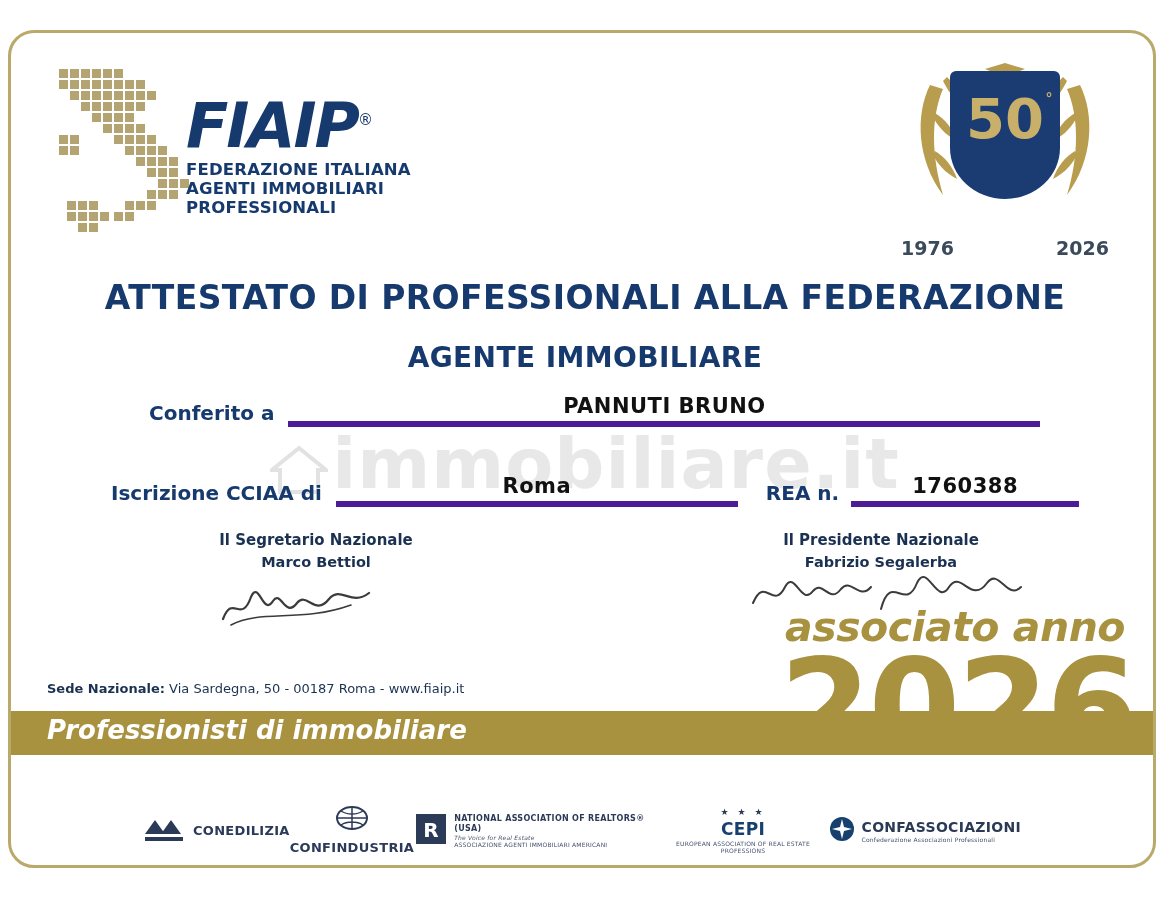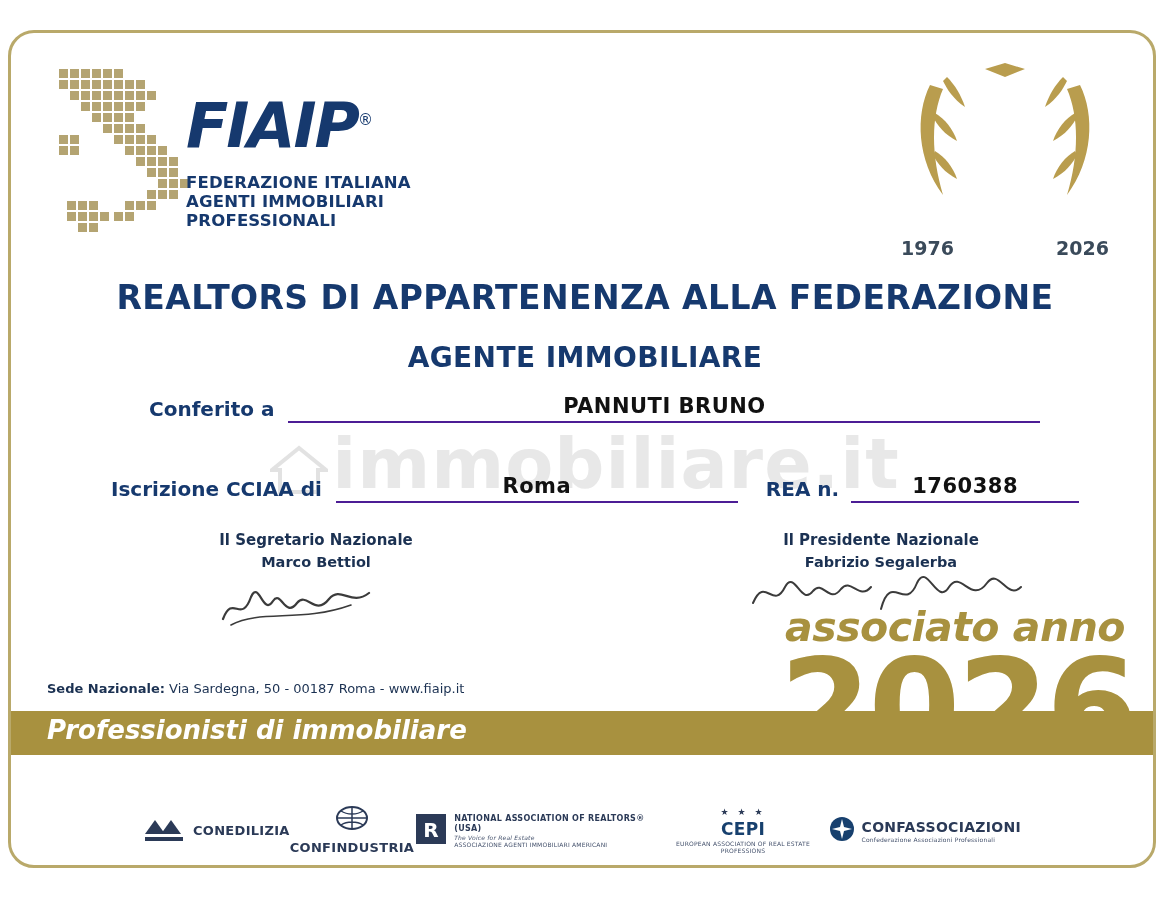--- a/index.html
+++ b/index.html
@@ -53,21 +53,21 @@
     line-height: 64px;
     margin: 0;
   }
   .fiaip-reg {
     font-size: 15px;
     vertical-align: super;
     font-style: normal;
     font-weight: normal;
   }
   .fiaip-sub {
-    margin-top: 15px;
+    margin-top: 2px;
     font-family: "DejaVu Sans", sans-serif;
     font-size: 16.5px;
     font-weight: bold;
     color: #16396e;
     line-height: 19px;
     letter-spacing: 0.2px;
   }
 
   
   .badge-wrap {
@@ -155,21 +155,21 @@
   }
   .field-label {
     font-family: "DejaVu Sans", sans-serif;
     font-size: 20px;
     font-weight: bold;
     color: #16396e;
     white-space: nowrap;
     padding-bottom: 2px;
   }
   .field-line {
-    border-bottom: 2px solid #4c1d95;
+    border-bottom: 6px solid #4c1d95;
     position: relative;
     height: 28px;
   }
   .field-value {
     position: absolute;
     left: 0;
     right: 0;
     bottom: 3px;
     text-align: center;
     font-family: "DejaVu Sans", sans-serif;
@@ -416,27 +416,31 @@
         <path d="M185 30 C200 60 198 105 172 140 C184 100 184 62 172 34 Z"></path>
         <path d="M52 22 C60 30 66 40 70 52 C58 44 52 34 48 26 Z"></path>
         <path d="M168 22 C160 30 154 40 150 52 C162 44 168 34 172 26 Z"></path>
         <path d="M40 58 C50 64 58 74 62 86 C50 80 42 70 38 62 Z"></path>
         <path d="M180 58 C170 64 162 74 158 86 C170 80 178 70 182 62 Z"></path>
         <path d="M40 96 C50 102 58 112 62 124 C50 118 42 108 38 100 Z"></path>
         <path d="M180 96 C170 102 162 112 158 124 C170 118 178 108 182 100 Z"></path>
         <path d="M90 14 L110 8 L130 14 L110 22 Z"></path>
       </g>
     </svg>
+    <div class="badge-shield">
+      <div class="badge-50">50</div>
+      <div class="badge-deg">°</div>
+    </div>
     <div class="badge-years">
       <span>1976</span>
       <span>2026</span>
     </div>
   </div>
 
-  <div class="title-main">REALTORS DI APPARTENENZA ALLA FEDERAZIONE</div>
+  <div class="title-main">ATTESTATO DI PROFESSIONALI ALLA FEDERAZIONE</div>
   <div class="title-sub">AGENTE IMMOBILIARE</div>
 
   <div class="watermark">
     <span class="wm-icon">
       <svg width="58" height="52" viewBox="0 0 58 52">
         <path d="M29 4 L56 26 L48 26 L48 48 L10 48 L10 26 L2 26 Z" fill="none" stroke="rgba(150,150,150,0.28)" stroke-width="4"></path>
       </svg>
     </span><span>immobiliare.it</span>
   </div>
 

